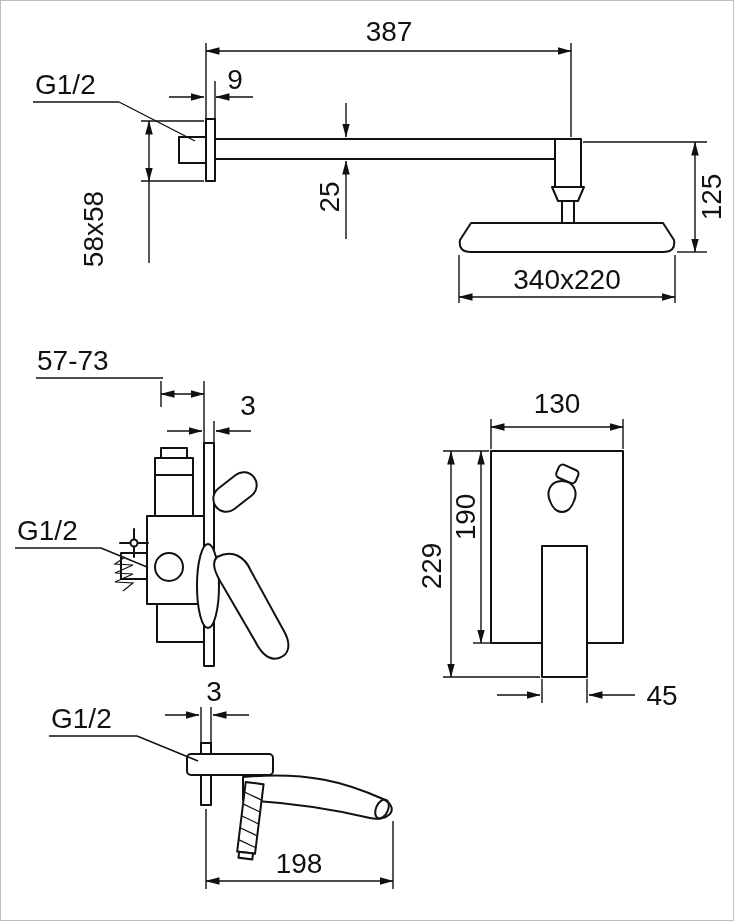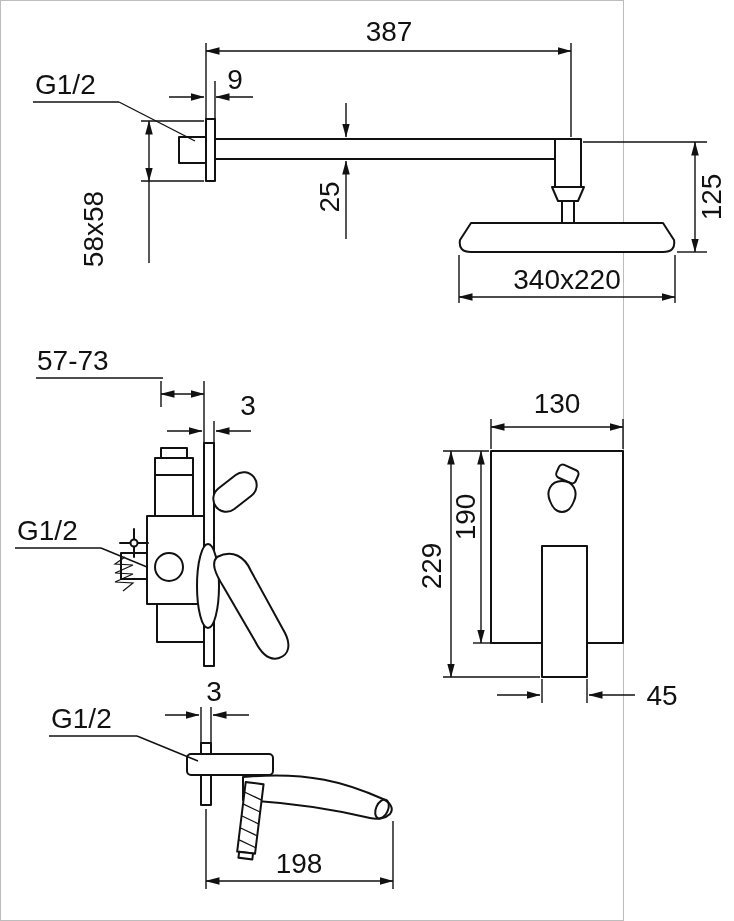--- a/index.html
+++ b/index.html
@@ -1,17 +1,17 @@
 <!DOCTYPE html>
 <html><head>
 <meta charset="utf-8">
 <style>
   html,body{margin:0;padding:0;background:#ffffff;}
   .page{
-    width:624px;height:921px;position:relative;background:#ffffff;
+    width:734px;height:921px;position:relative;background:#ffffff;
     border:1px solid #bdbdbd;box-sizing:border-box;
     font-family:"Liberation Sans", sans-serif;
   }
   svg{display:block;}
   .obj{stroke:#111;stroke-width:2;fill:none;stroke-linejoin:round;stroke-linecap:round;}
   .objf{stroke:#111;stroke-width:2;fill:#ffffff;stroke-linejoin:round;}
   .dim{stroke:#111;stroke-width:1.4;fill:none;}
   .thin{stroke:#111;stroke-width:1.2;fill:none;}
   .lbl{font-family:"Liberation Sans", sans-serif;font-size:28px;fill:#111;}
 </style>

